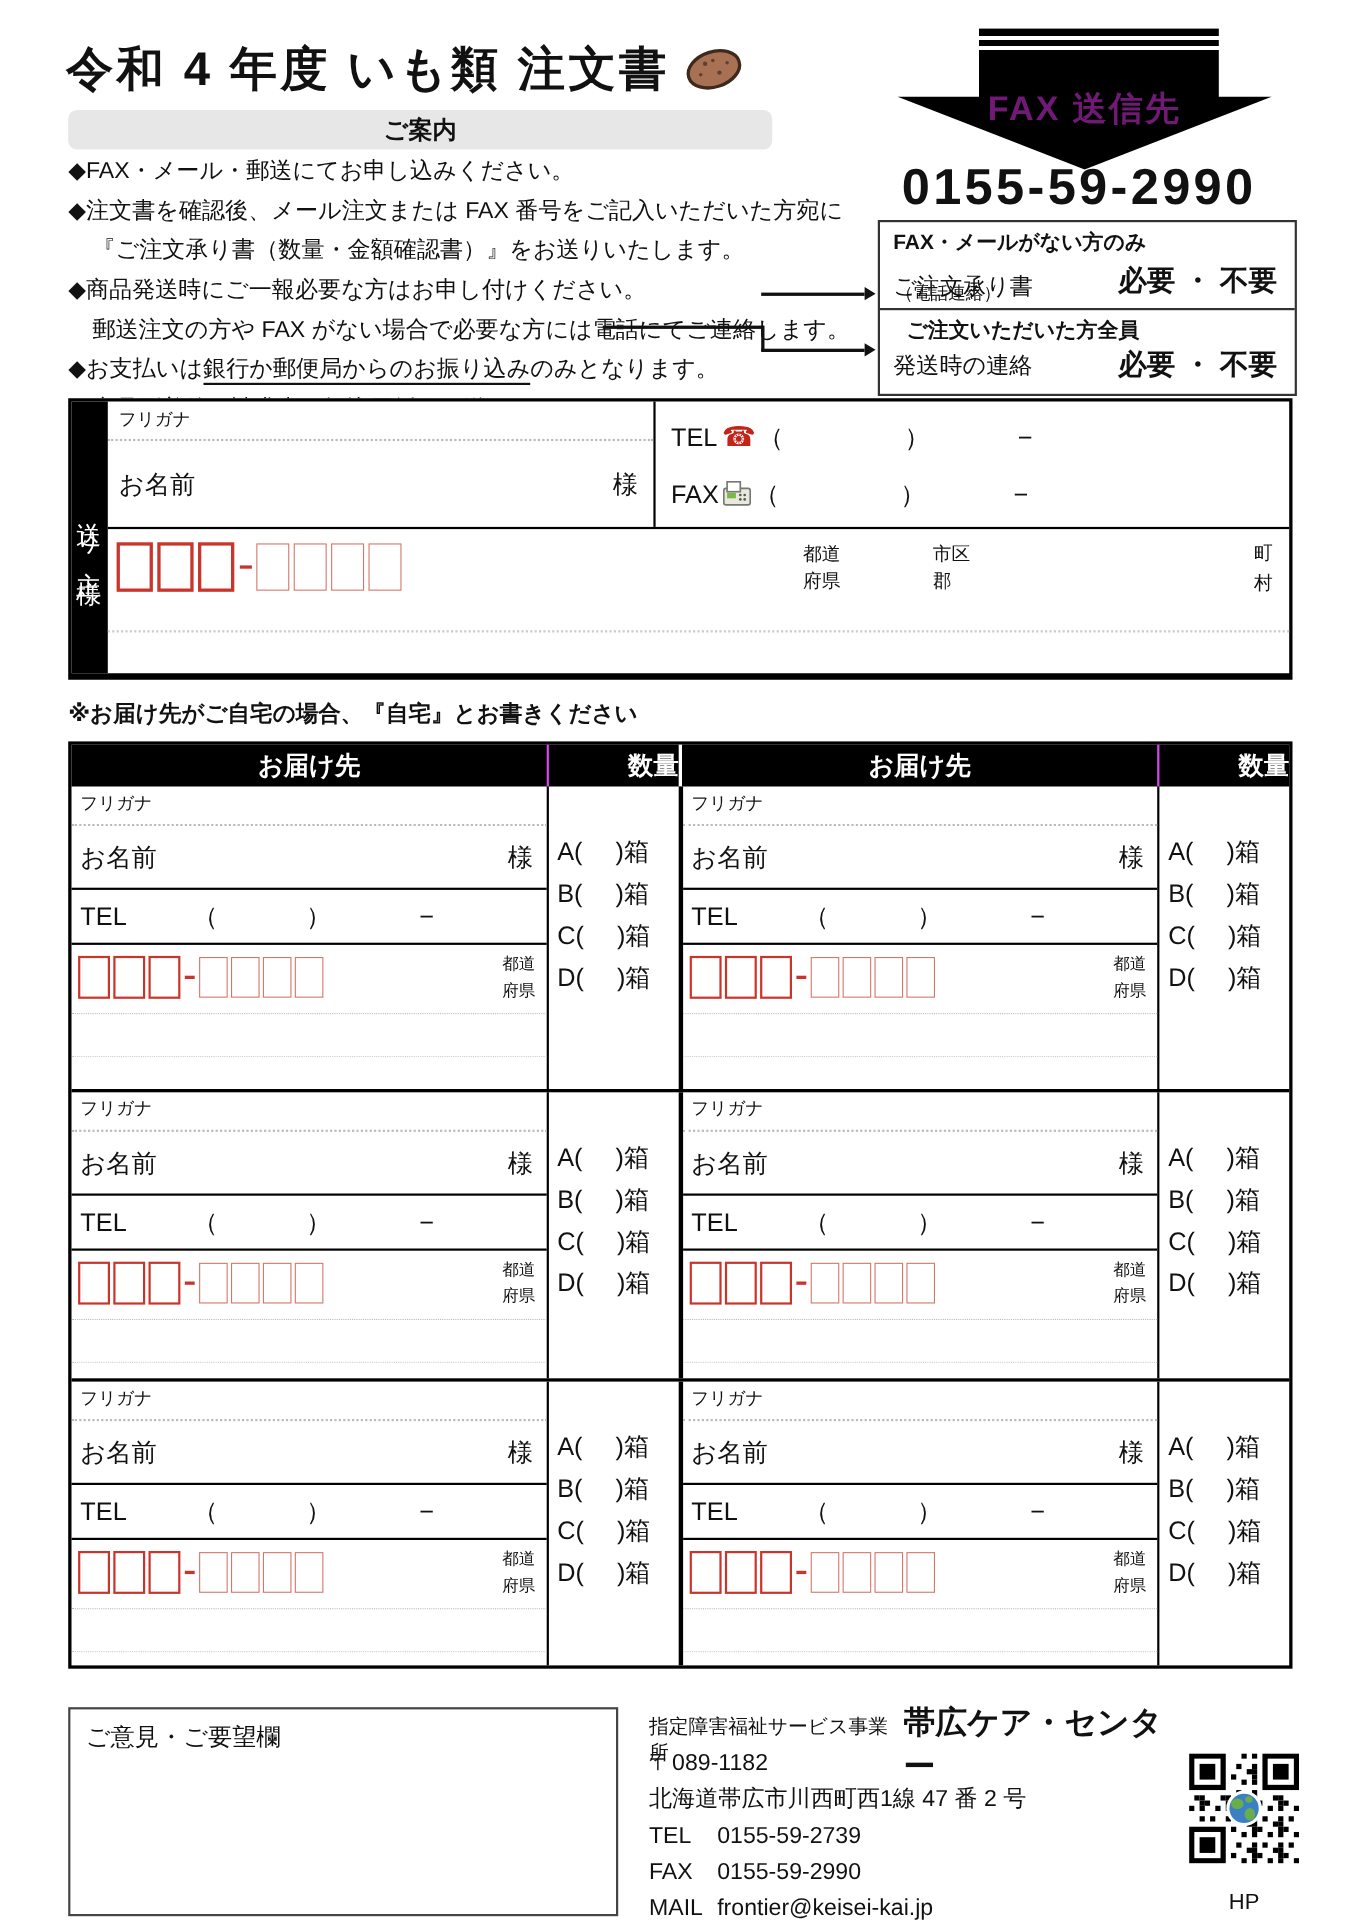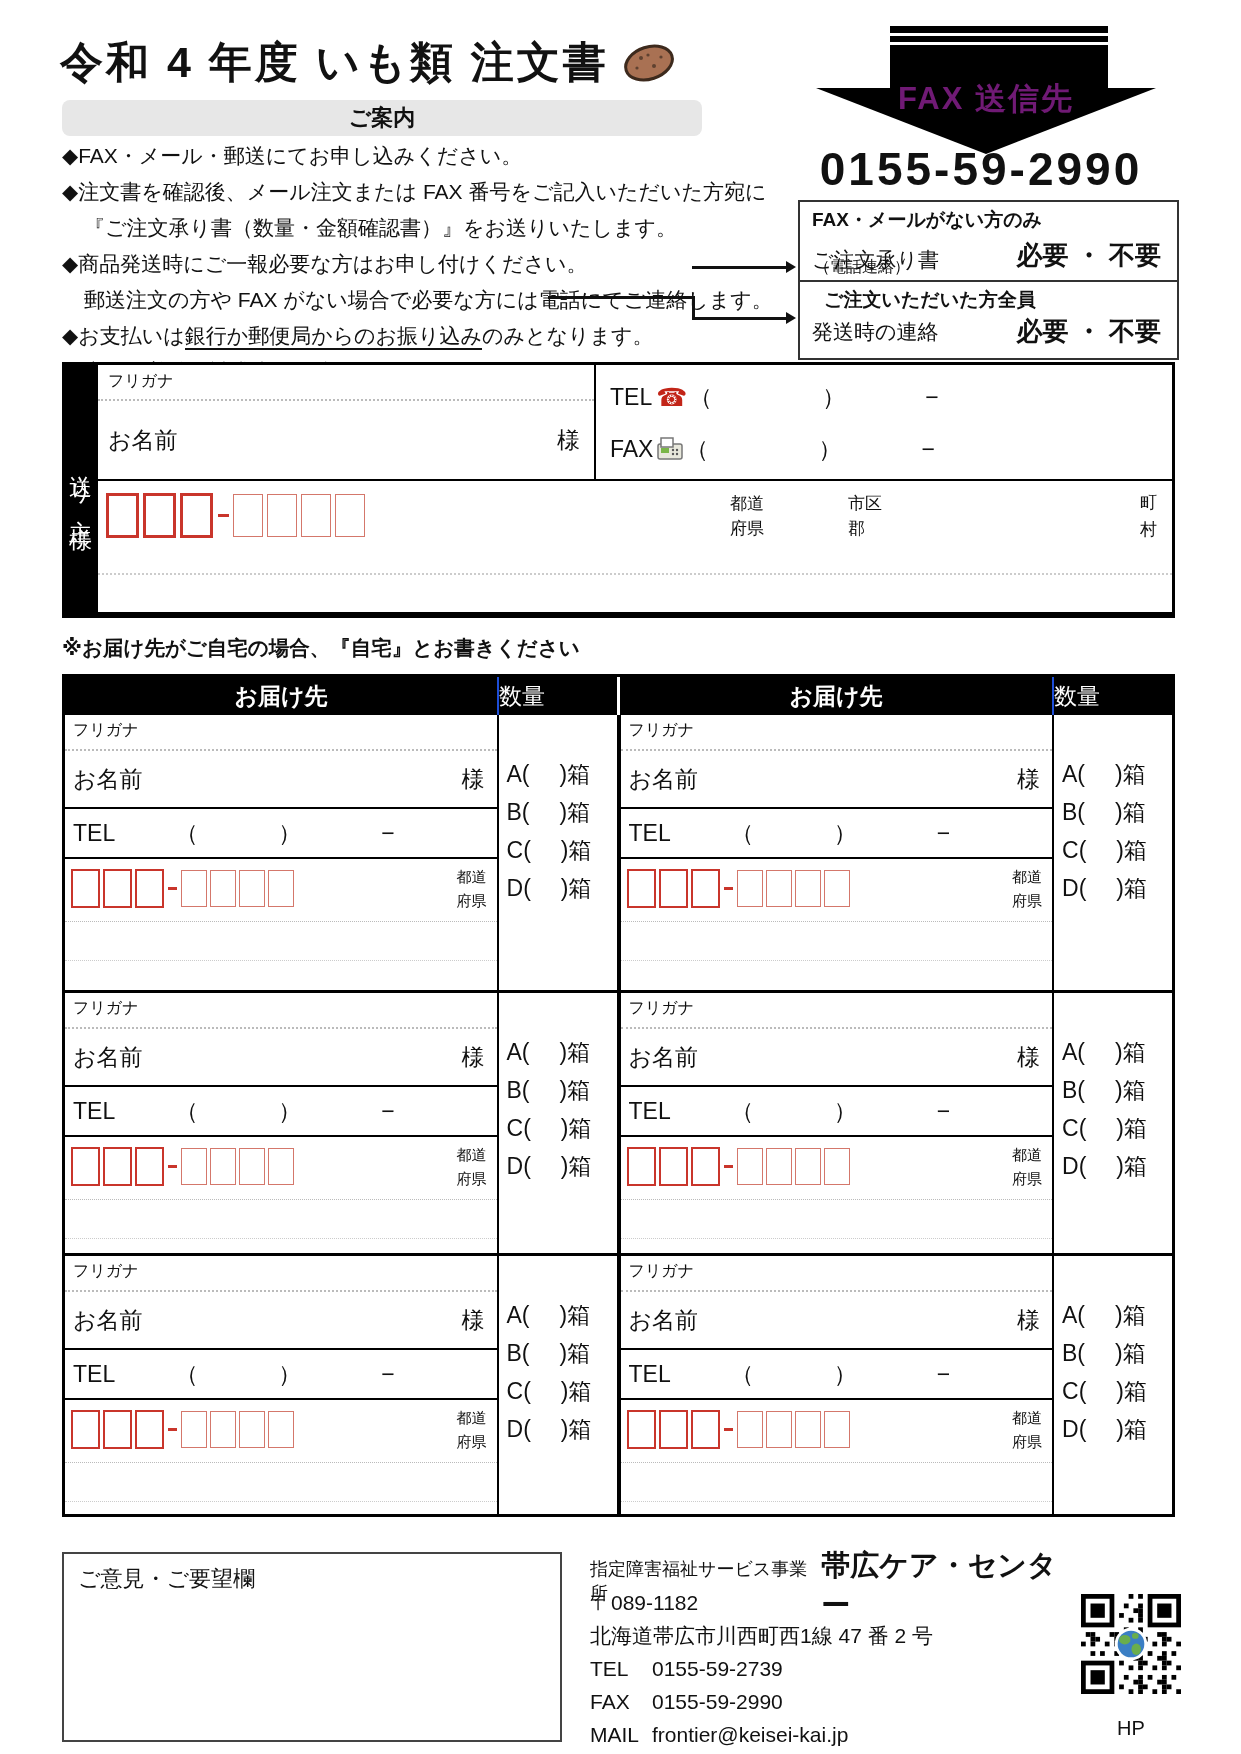--- a/index.html
+++ b/index.html
@@ -83,21 +83,21 @@
 
   
   .note{left:62px;top:634px;font-size:20.5px;font-weight:600;}
 
   
   .dtable{left:62px;top:674px;width:1113px;border:3px solid #000;box-sizing:border-box;background:#fff;}
   .dhead{display:flex;background:#000;color:#fff;height:38px;}
   .dh-half{flex:1;display:flex;}
   .dh-half.right{border-left:3px solid #fff;}
   .dh-dest{flex:1;text-align:center;line-height:38px;font-size:23px;font-weight:600;}
-  .dh-qty{width:118px;border-left:2px solid #1d4ed8;text-align:left;line-height:38px;font-size:23px;font-weight:400;}
+  .dh-qty{width:118px;border-left:2px solid #d946ef;text-align:right;line-height:38px;font-size:23px;font-weight:700;}
   .drow{display:flex;border-bottom:3px solid #000;}
   .drow:last-child{border-bottom:none;}
   .drow:nth-child(1) .dblock{height:275px;}
   .drow:nth-child(2) .dblock{height:260px;}
   .drow:nth-child(3) .dblock{height:258px;}
   .dblock{flex:1;display:flex;box-sizing:border-box;}
   .dblock.rt{border-left:4px solid #000;}
   .b-main{flex:1;display:flex;flex-direction:column;border-right:2px solid #000;}
   .b-qty{width:118px;padding-top:44px;box-sizing:border-box;}
   .qrow{height:38px;font-size:23px;padding-left:8px;white-space:nowrap;}

